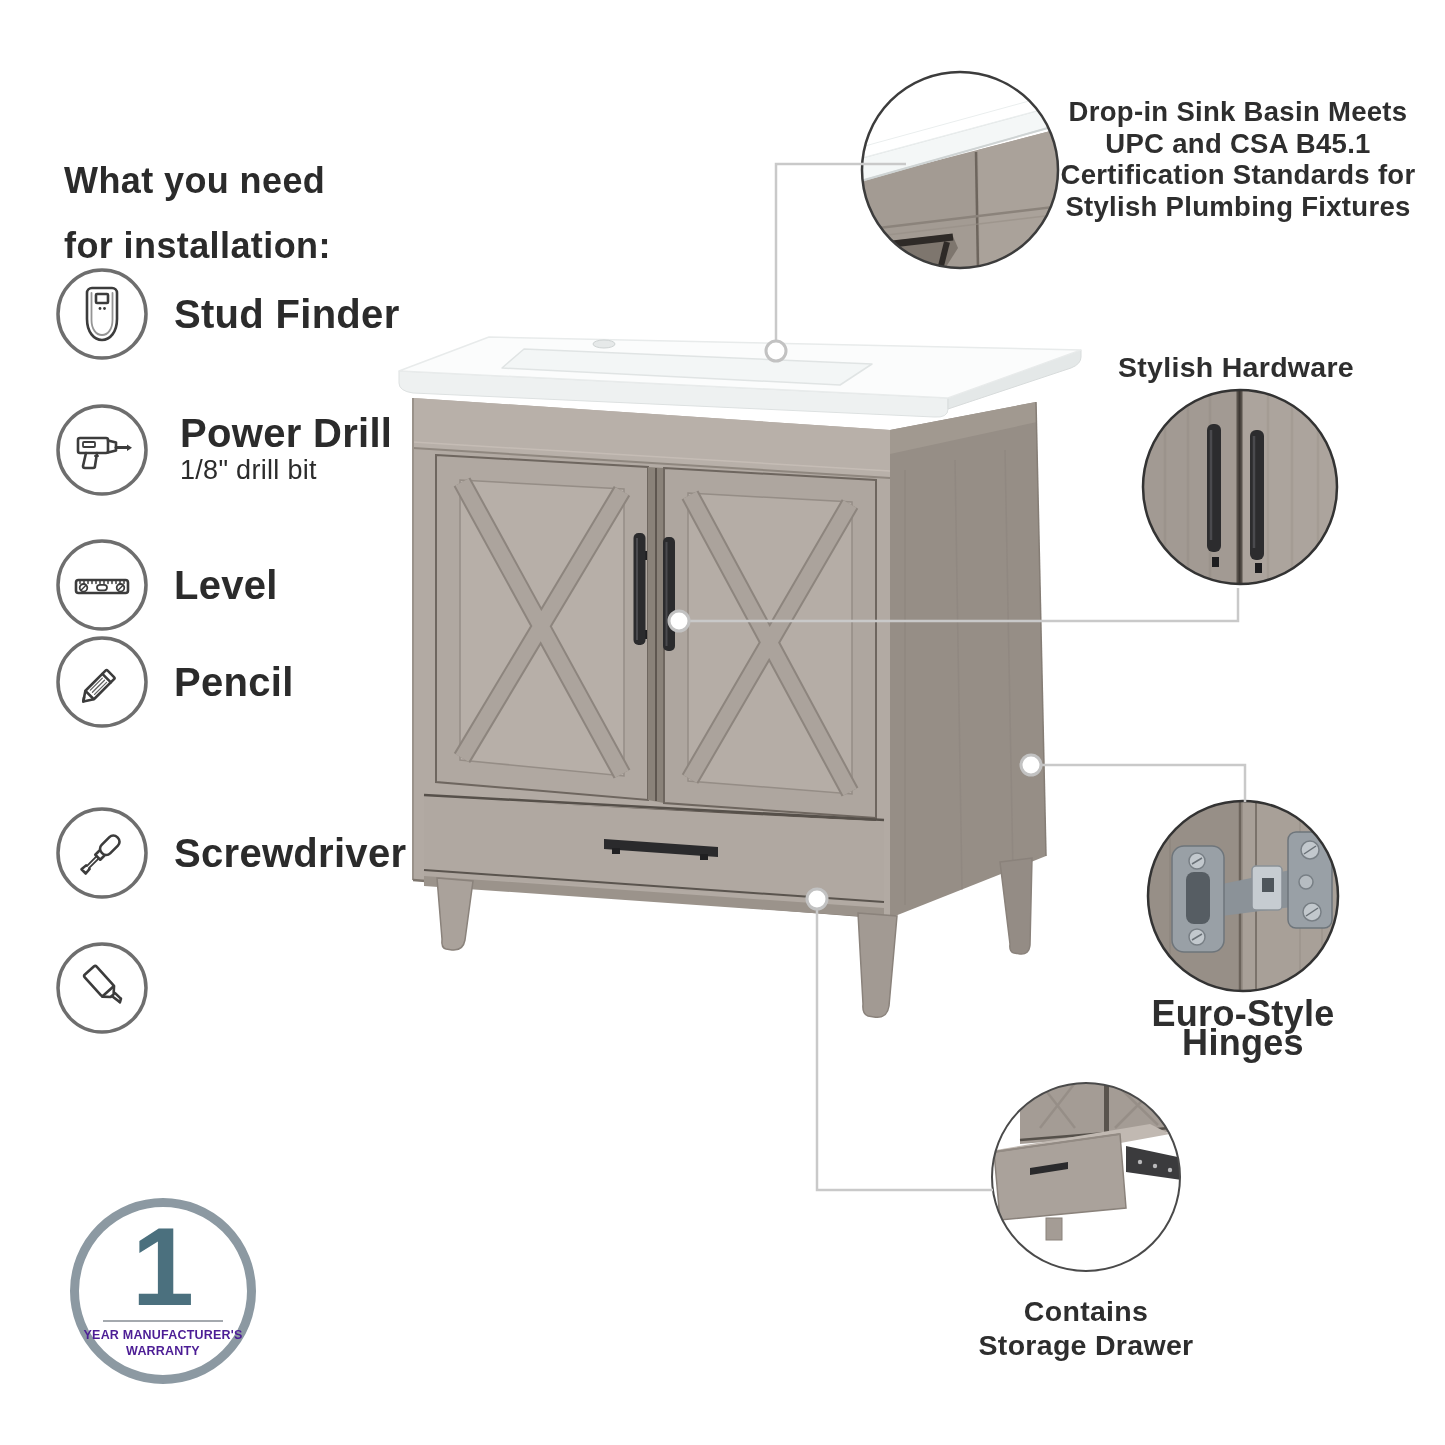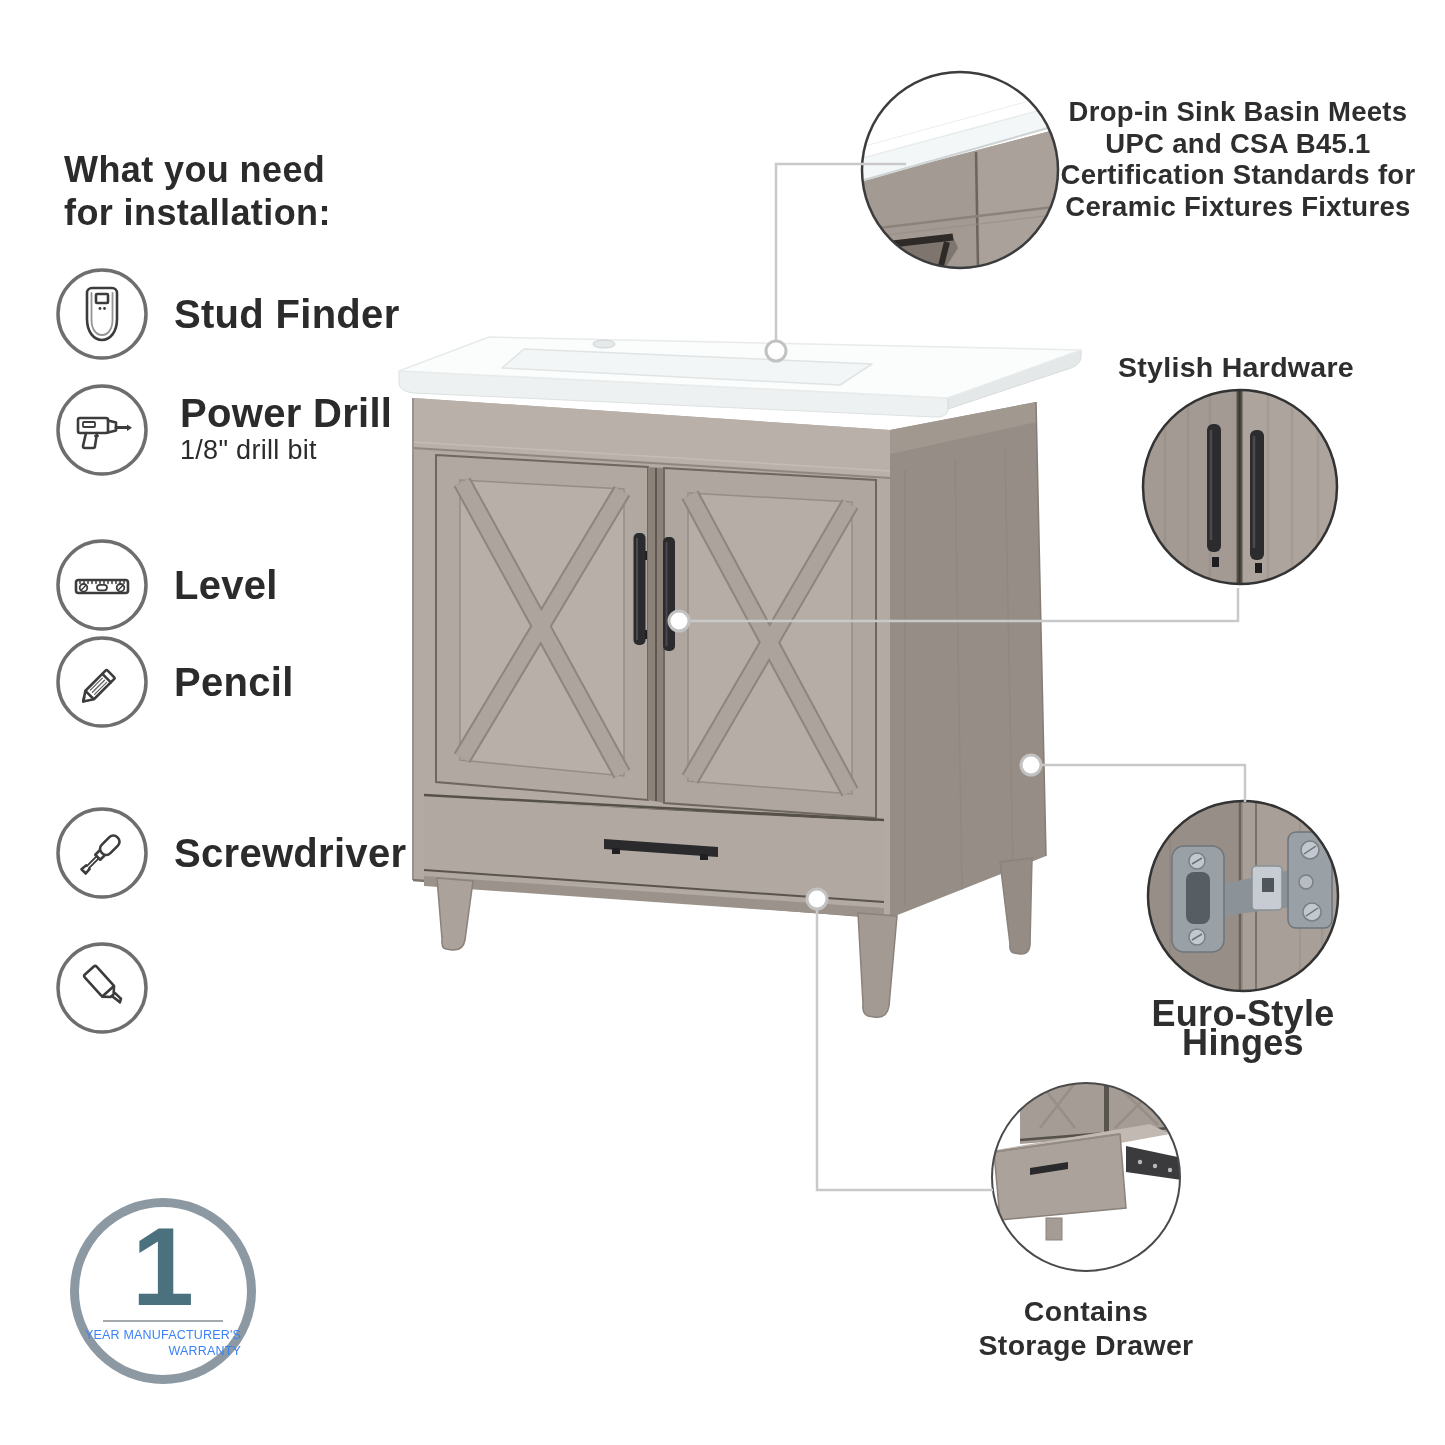--- a/index.html
+++ b/index.html
@@ -1,35 +1,35 @@
 <!DOCTYPE html>
 <html><head>
 <meta charset="utf-8">
 <style>
   html,body{margin:0;padding:0;background:#fff;}
   .canvas{position:relative;width:1445px;height:1445px;background:#ffffff;overflow:hidden;
           font-family:"Liberation Sans",sans-serif;}
   .title{position:absolute;left:64px;top:148px;font-size:36px;font-weight:bold;color:#2b2b2b;
-         line-height:43px;white-space:pre-line;letter-spacing:.4px;}
+         line-height:65px;white-space:pre-line;letter-spacing:.4px;}
   .tool{position:absolute;left:56px;display:flex;align-items:center;gap:26px;}
   .ticon{width:92px;height:92px;flex:0 0 auto;}
   .tlabel{font-size:40px;font-weight:bold;color:#2b2b2b;line-height:37px;white-space:pre-line;letter-spacing:.3px;}
   .tsub{font-size:27px;font-weight:normal;color:#2b2b2b;margin-top:3px;letter-spacing:.3px;}
   .callout{position:absolute;text-align:center;font-weight:bold;color:#2e2e2e;white-space:pre-line;letter-spacing:.3px;}
   #co-sink{left:1040px;top:96px;width:396px;font-size:27.5px;line-height:31.5px;}
   #co-hw{left:1056px;top:351px;width:360px;font-size:28.5px;}
   #co-hg{left:1098px;top:999px;width:290px;font-size:36px;line-height:29px;}
   #co-dr{left:910px;top:1294px;width:352px;font-size:28.5px;line-height:34px;}
   .stage{position:absolute;left:0;top:0;}
   .badge{position:absolute;left:70px;top:1198px;width:186px;height:186px;border:9px solid #8c99a2;
          border-radius:50%;box-sizing:border-box;display:flex;flex-direction:column;align-items:center;
          justify-content:center;background:#fff;}
   .w1{font-size:112px;font-weight:bold;color:#4b707e;line-height:.88;margin-top:-4px;}
   .wline{width:120px;height:2px;background:#59636b;opacity:.55;margin:3px 0 5px;}
-  .wtext{font-size:12.5px;font-weight:normal;color:#3b82f6;line-height:1.32;text-align:right;
+  .wtext{font-size:12.5px;font-weight:bold;color:#4c1d95;line-height:1.32;text-align:center;
          white-space:pre-line;letter-spacing:.2px;}
   .glyph{stroke:#3c3c3c;stroke-width:2.6;fill:none;stroke-linecap:round;stroke-linejoin:round;}
 </style>
 </head>
 <body>
 
 <div class="canvas">
 
   <svg class="stage" width="1445" height="1445" viewBox="0 0 1445 1445">
     <defs>
@@ -220,21 +220,21 @@
           <path d="M35.5,25 v27 c0,9 4.5,15 10.5,15 M56.5,25 v27 c0,9 -4.5,15 -10.5,15" opacity=".55" stroke-width="1.8"></path>
           <rect x="40" y="26" width="12" height="9" rx="1"></rect>
         </g>
         <circle cx="44" cy="40.5" r="1.4" fill="#3c3c3c"></circle>
         <circle cx="48.5" cy="40.5" r="1.4" fill="#3c3c3c"></circle>
       </svg>
     </span>
     <div class="tlabel">Stud Finder</div>
   </div>
 
-  <div class="tool" style="top:384px;gap:32px;">
+  <div class="tool" style="top:404px;gap:32px;">
     <span class="ticon">
       <svg width="92" height="92" viewBox="0 0 92 92">
         <circle cx="46" cy="46" r="44" fill="#fff" stroke="#6e6e6e" stroke-width="3.5"></circle>
         <g class="glyph">
           <rect x="22" y="34" width="30" height="15" rx="2"></rect>
           <rect x="27" y="38" width="12" height="5" rx="1" stroke-width="1.8"></rect>
           <path d="M52,36.5 l8,2 v8 l-8,2"></path>
           <path d="M60,43.5 h11" stroke-width="3"></path>
           <path d="M30,49 l-3,13 a2,2 0 0 0 2,2 h8 a2,2 0 0 0 2,-2 l2,-13"></path>
           <path d="M39,52 h3" stroke-width="2"></path>
@@ -307,21 +307,21 @@
           <path d="M46.5,58 l2,10 M51,58 l0.5,8"></path>
           <path d="M48.5,68 l3,-1.8"></path>
         </g>
       </svg>
     </span>
   </div>
 
   <div class="callout" id="co-sink">Drop-in Sink Basin Meets
 UPC and CSA B45.1
 Certification Standards for
-Ceramic Fixtures Fixtures</div>
+Stylish Plumbing Fixtures</div>
   <div class="callout" id="co-hw">Stylish Hardware</div>
   <div class="callout" id="co-hg">Euro-Style
 Hinges</div>
   <div class="callout" id="co-dr">Contains
 Storage Drawer</div>
 
   <div class="badge">
     <div class="w1">1</div>
     <div class="wline"></div>
     <div class="wtext">YEAR MANUFACTURER'S

